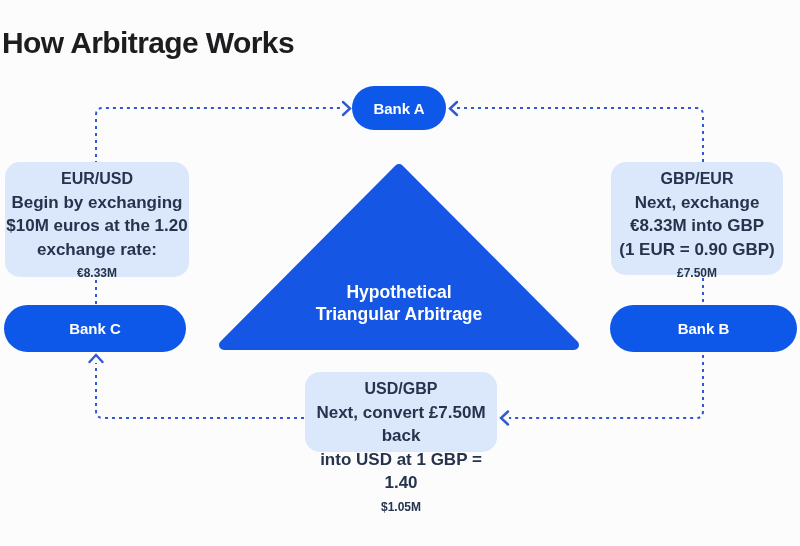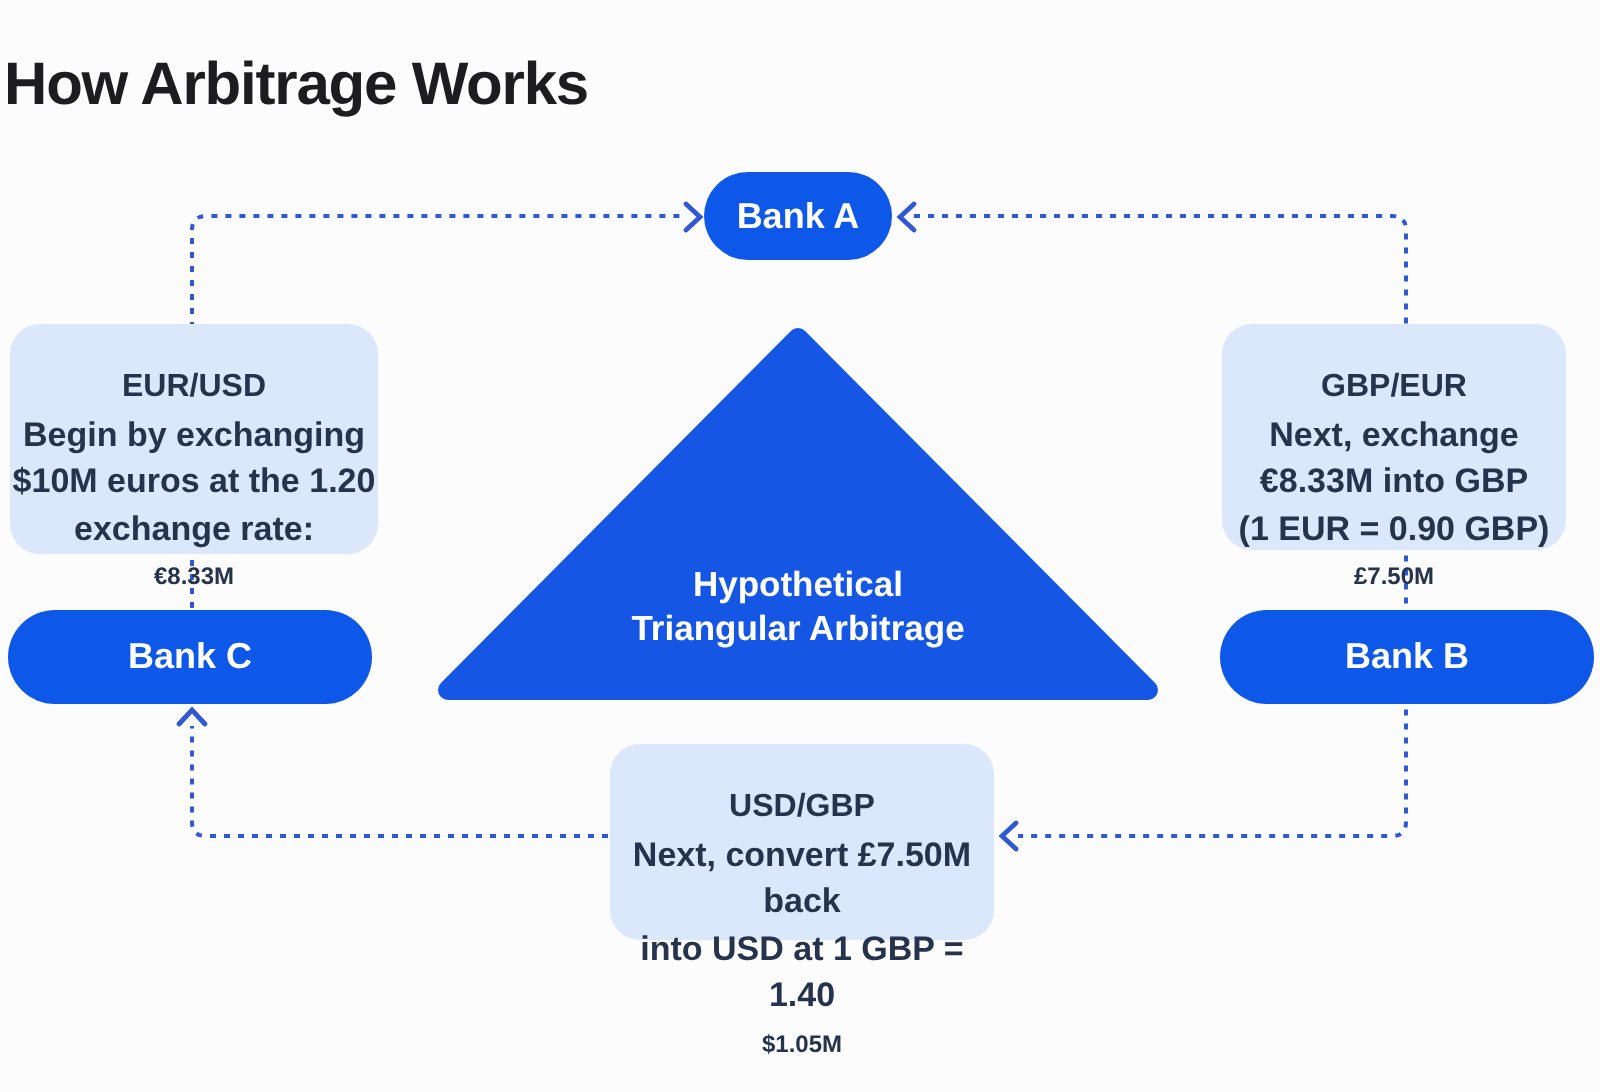--- a/index.html
+++ b/index.html
@@ -38,32 +38,32 @@
     fill:var(--triangle_blue,#1556e5);
     stroke:var(--triangle_blue,#1556e5);
     stroke-width:10;
     stroke-linejoin:round;
   }
   .pill{
     position:absolute;
     background:var(--accent_blue,#0d57e9);
     border-radius:24px;
     color:#ffffff;
-    font-weight:700;font-size:18px;
+    font-weight:700;font-size:15px;
     display:flex;align-items:center;justify-content:center;
     box-sizing:border-box;
   }
   .info-box{
     position:absolute;
     background:var(--box_bg,#dbe7fa);
     border-radius:15px;
     color:var(--box_text,#26334d);
     text-align:center;
     box-sizing:border-box;
-    padding-top:23px;
+    padding-top:8px;
   }
   .info-box .box-title{
     font-size:16px;font-weight:700;margin-bottom:3px;
   }
   .info-box .box-desc{
     font-size:17px;font-weight:600;line-height:1.38;
     white-space:pre-line;
   }
   .info-box .box-value{
     font-size:12px;font-weight:800;margin-top:5px;
@@ -119,21 +119,21 @@
   </div>
 
   <div class="info-box" style="left:611px;top:162px;width:172px;height:113px;">
     <div class="box-title">GBP/EUR</div>
     <div class="box-desc">Next, exchange
 €8.33M into GBP
 (1 EUR = 0.90 GBP)</div>
     <div class="box-value">£7.50M</div>
   </div>
 
-  <div class="info-box" style="left:305px;top:372px;width:192px;height:98px;">
+  <div class="info-box" style="left:305px;top:372px;width:192px;height:80px;">
     <div class="box-title">USD/GBP</div>
     <div class="box-desc">Next, convert £7.50M back
 into USD at 1 GBP = 1.40</div>
     <div class="box-value">$1.05M</div>
   </div>
 
 
 </div>
 
 </body></html>

